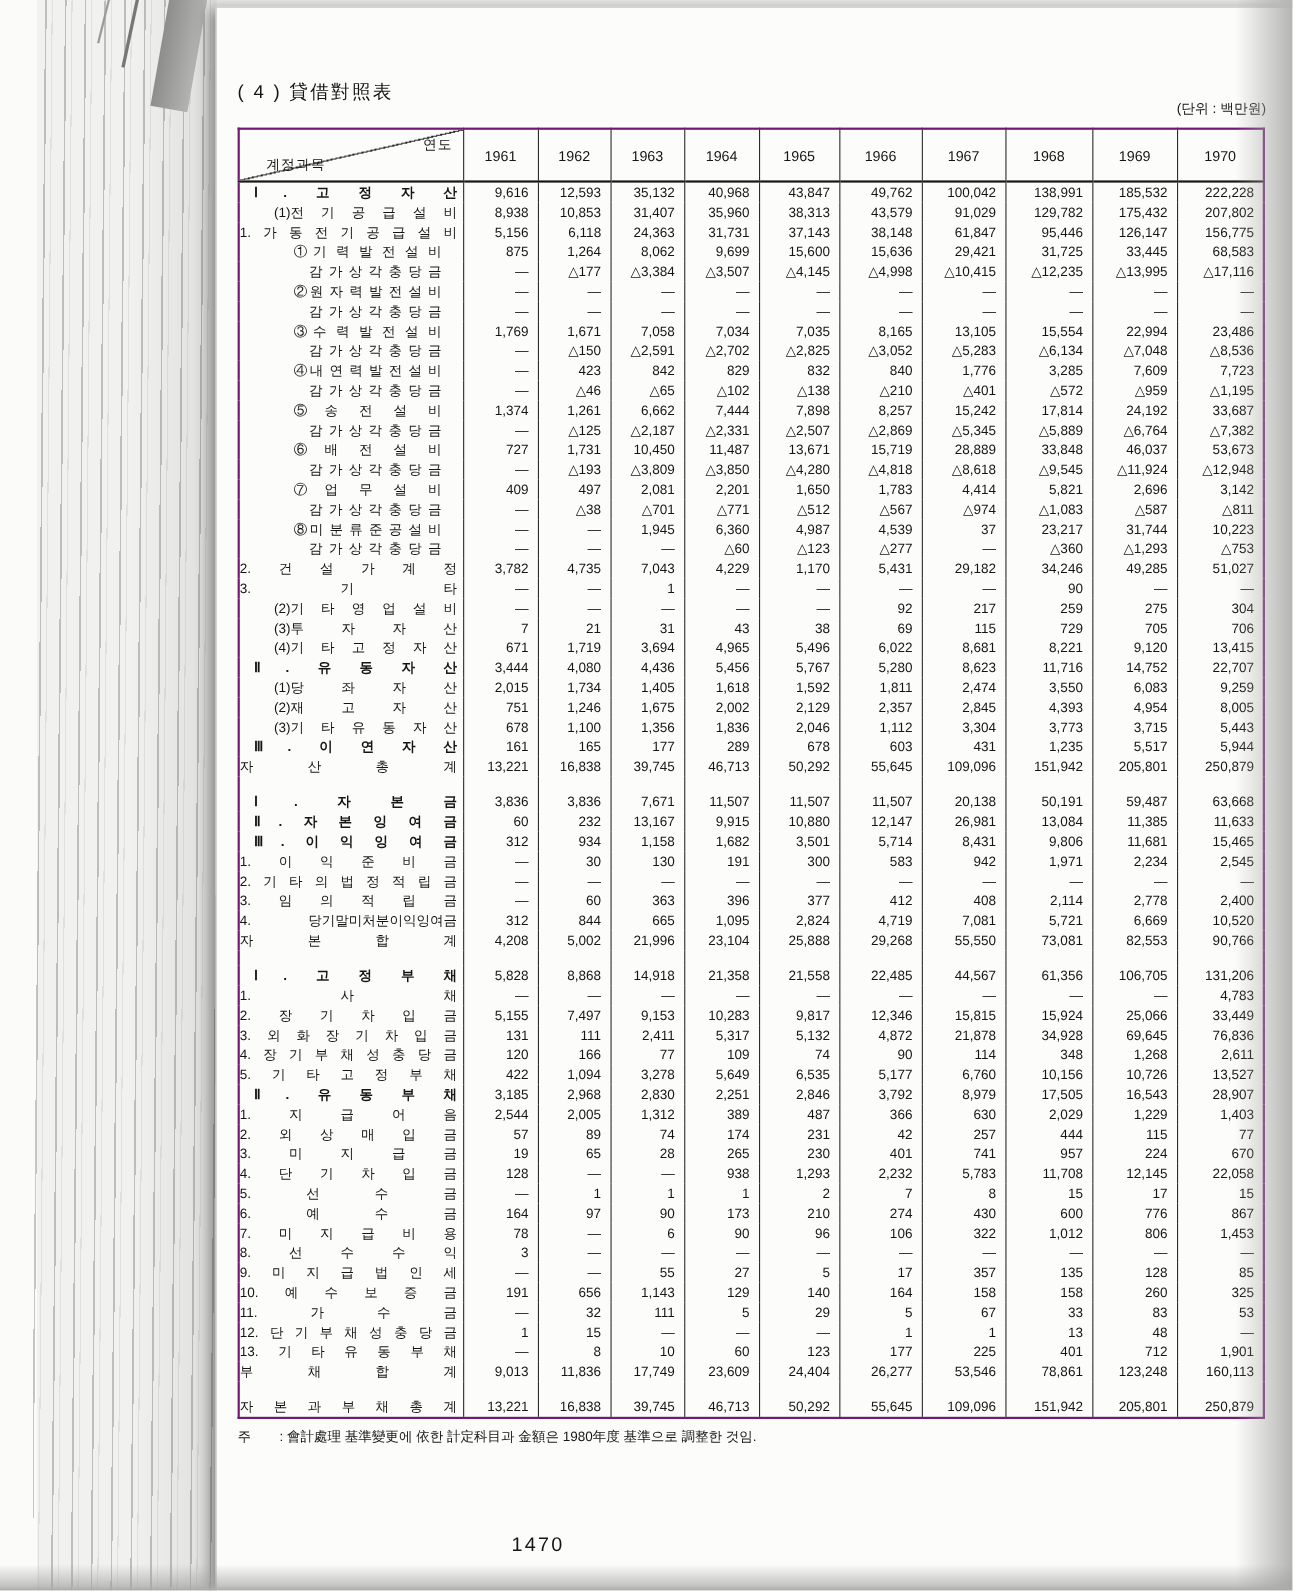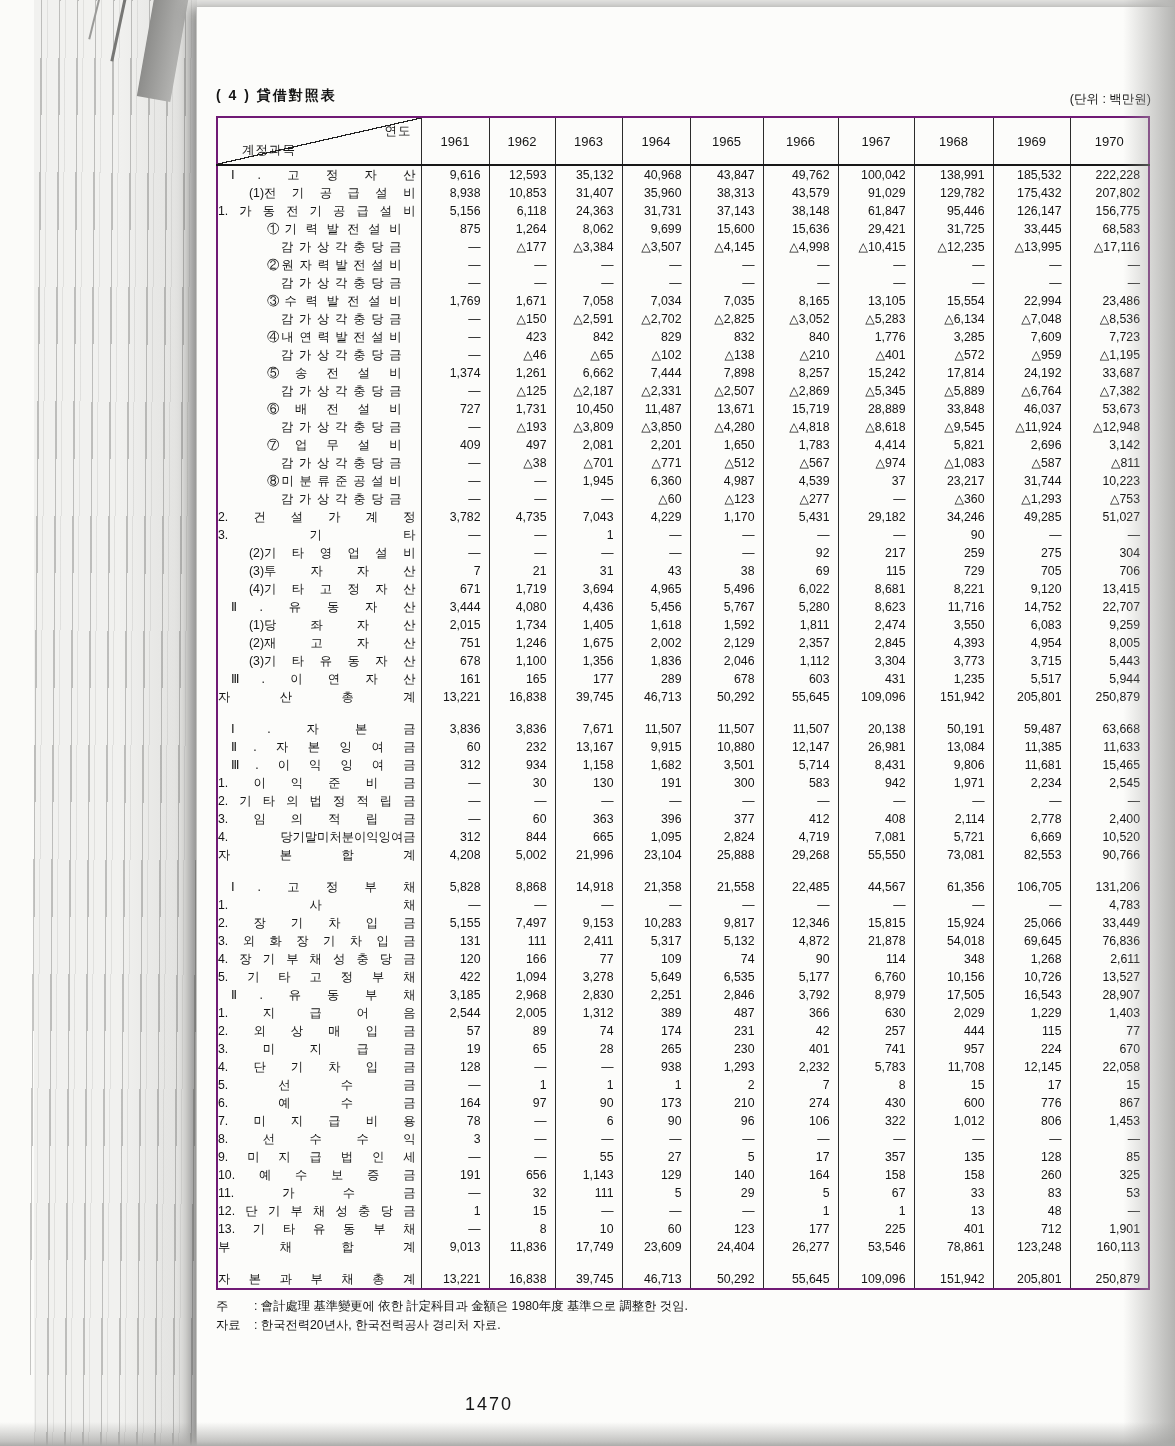--- a/index.html
+++ b/index.html
@@ -22,21 +22,21 @@
   .w1 { left:148px; top:-32px; width:34px; height:132px;
         background:linear-gradient(90deg,#8d8d8b,#b3b3b1); transform:rotate(10deg); }
   .w2 { left:118px; top:-12px; width:3px; height:74px; background:#777775; transform:rotate(12deg); }
   .w3 { left:94px;  top:-8px;  width:2px; height:48px; background:#9a9a98; transform:rotate(14deg); }
   
   .page {
     position:absolute; left:196px; top:6px; width:979px; height:1440px;
     background:#fcfcfa; border:1px solid #c4c4c2;
     box-shadow:-8px 0 12px -2px rgba(40,40,38,0.45);
   }
-  .title { position:absolute; left:19px; top:80px; font-size:14px; font-weight:700; letter-spacing:2px; }
+  .title { position:absolute; left:19px; top:65px; font-size:17px; font-weight:400; letter-spacing:2px; }
   .unit  { position:absolute; right:25px; top:84px; font-size:12.5px; }
   
   table.bs {
     position:absolute; left:19px; top:109px;
     border-collapse:collapse; table-layout:fixed; width:932px;
     border:2px solid #701a75;
   }
   th, td { border-left:1px solid #2b2b2b; margin:0; padding:0; }
   thead th { border-bottom:2px solid #171717; height:46px; font-weight:400; font-size:13px; }
   th.corner {
@@ -44,21 +44,21 @@
     background:linear-gradient(to bottom right,
       transparent calc(50% - 0.6px), #222 calc(50% - 0.6px),
       #222 calc(50% + 0.6px), transparent calc(50% + 0.6px));
   }
   .corner-top    { position:absolute; top:5px;  right:9px; font-size:12.5px; letter-spacing:1px; }
   .corner-bottom { position:absolute; bottom:5px; left:24px; font-size:12.5px; letter-spacing:1px; }
   tbody td { height:18px; line-height:18px; font-size:12.3px; }
   tr.spacer td { height:14px; }
   td.num { text-align:right; padding-right:8px; white-space:nowrap; }
   .lbl { text-align:justify; text-align-last:justify; overflow:hidden; white-space:normal; }
-  .l0 { padding-left:13px; padding-right:5px; }
+  .l0 { padding-left:13px; padding-right:5px;font-weight:bold; }
   .l1 { padding-left:31px; padding-right:5px; }
   .l2 { padding-right:5px; }
   .l3 { padding-left:49px; padding-right:19px; }
   .l4 { padding-left:63px; padding-right:19px; }
   
   .notes { position:absolute; left:19px; top:1290px; font-size:12.3px; }
   .note-row { display:flex; line-height:19px; }
   .note-label { width:38px; flex:none; }
   .page-number { position:absolute; left:268px; top:1346px; font-size:18px; letter-spacing:2px;margin-top:41px; }
   
@@ -766,21 +766,21 @@
             <td>
               <div class="lbl l2">3. 외 화 장 기 차 입 금</div>
             </td>
             <td class="num">131</td>
             <td class="num">111</td>
             <td class="num">2,411</td>
             <td class="num">5,317</td>
             <td class="num">5,132</td>
             <td class="num">4,872</td>
             <td class="num">21,878</td>
-            <td class="num">54,018</td>
+            <td class="num">34,928</td>
             <td class="num">69,645</td>
             <td class="num">76,836</td>
           </tr>
           <tr>
             <td>
               <div class="lbl l2">4. 장 기 부 채 성 충 당 금</div>
             </td>
             <td class="num">120</td>
             <td class="num">166</td>
             <td class="num">77</td>
@@ -1060,24 +1060,20 @@
             <td class="num">205,801</td>
             <td class="num">250,879</td>
           </tr>
         </tbody>
     </table>
 
     <div class="notes">
       <div class="note-row">
         <span class="note-label">주</span>
         <span>: 會計處理 基準變更에 依한 計定科目과 金額은 1980年度 基準으로 調整한 것임.</span>
-      </div>
-      <div class="note-row">
-        <span class="note-label">자료</span>
-        <span>: 한국전력20년사, 한국전력공사 경리처 자료.</span>
       </div>
     </div>
 
     <div class="page-number">1470</div>
   </div>
 
   <div class="shade-right"></div>
   <div class="shade-bottom"></div>
 </div>
 

